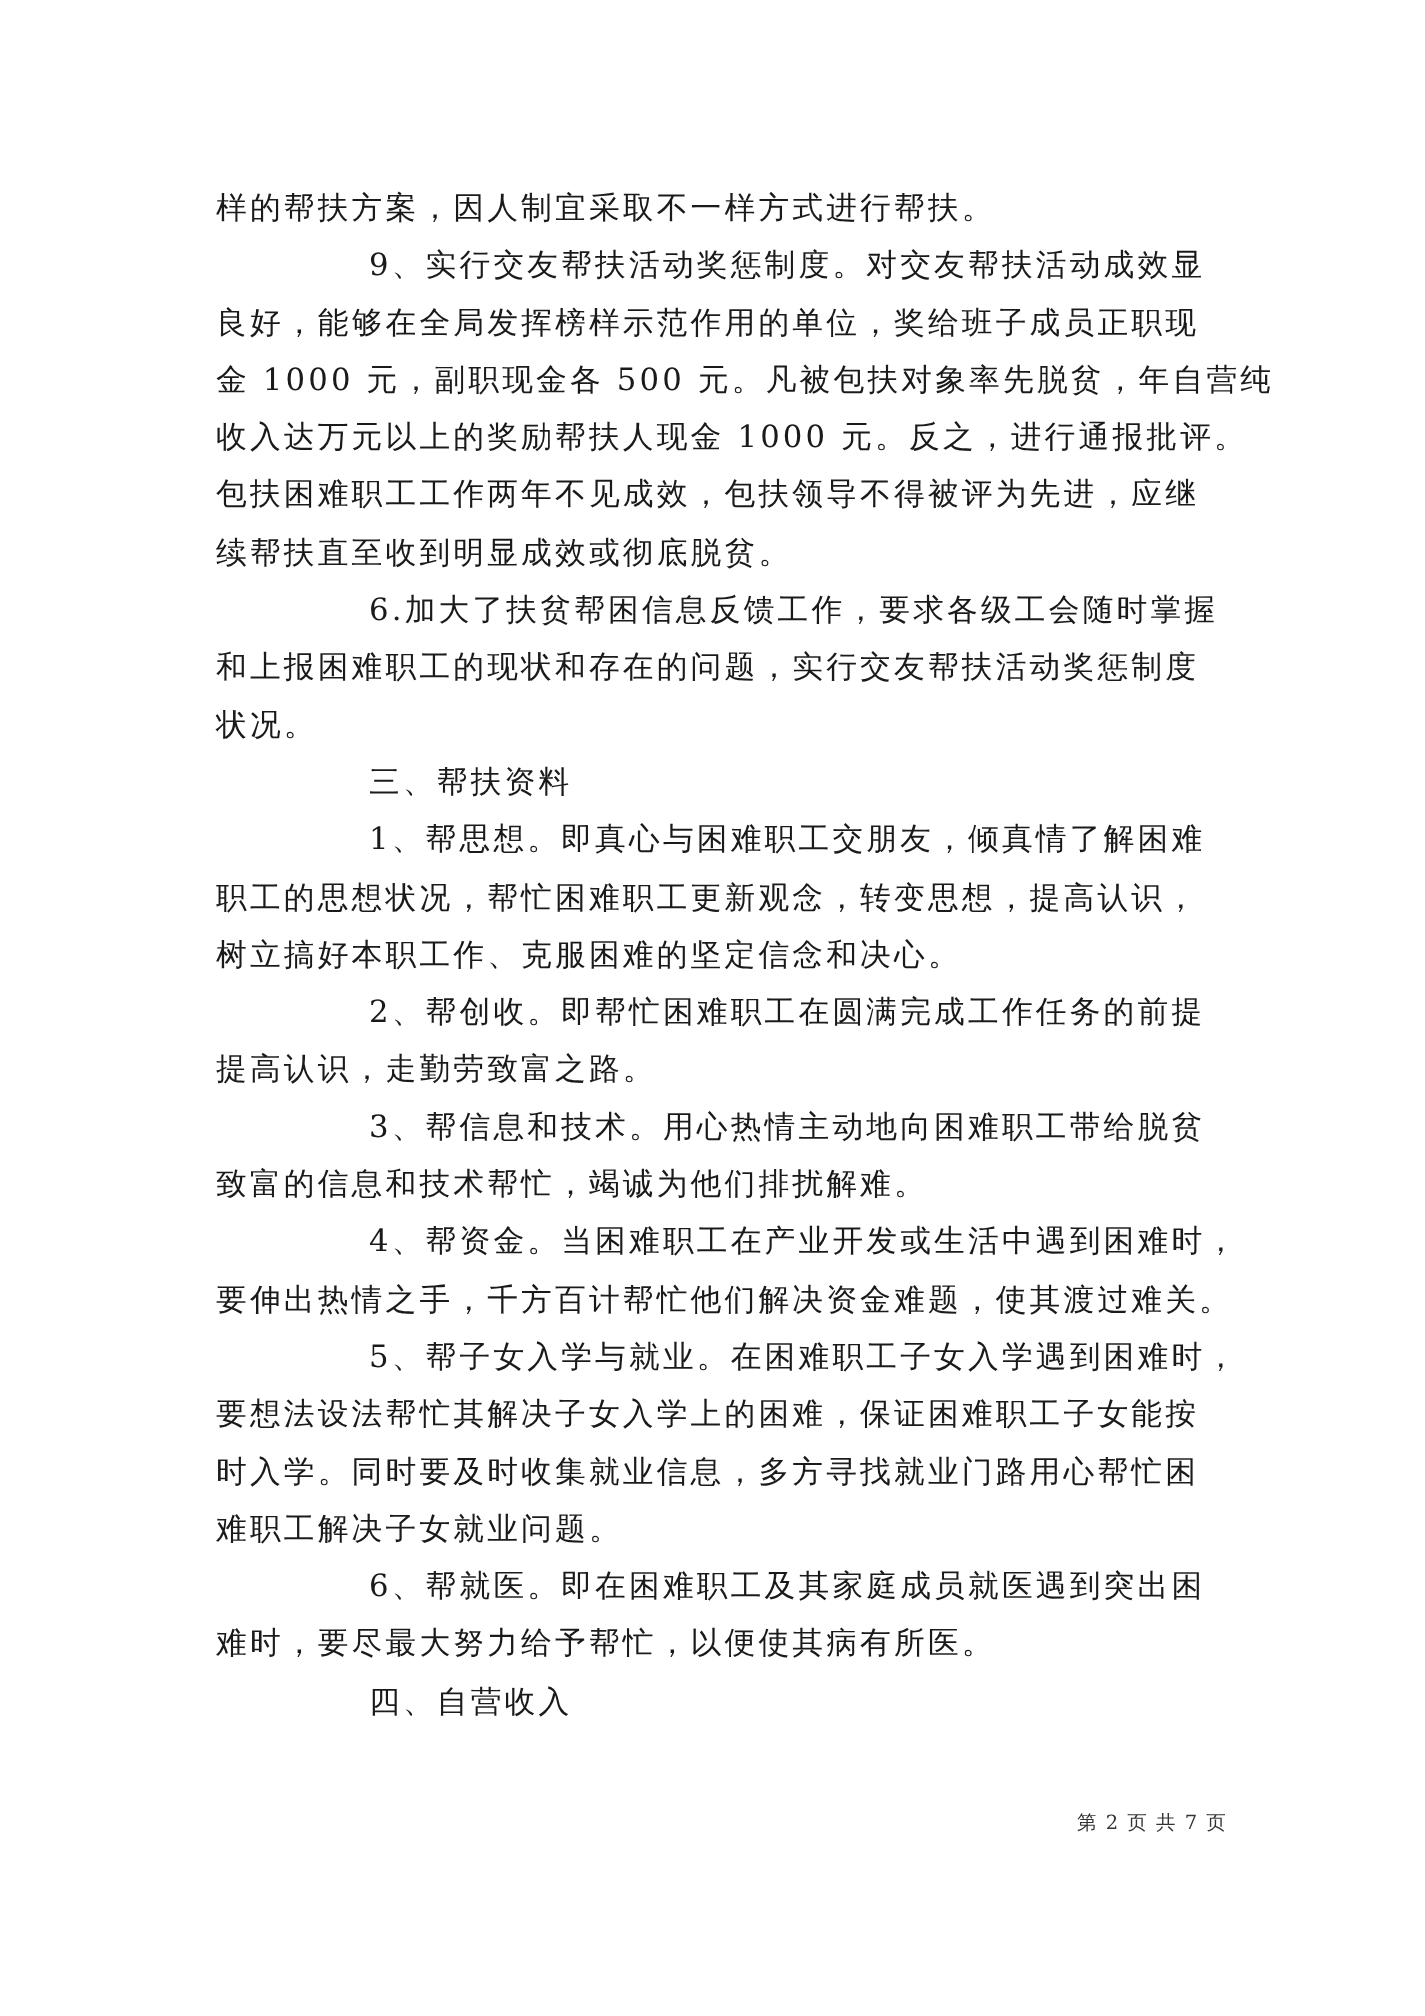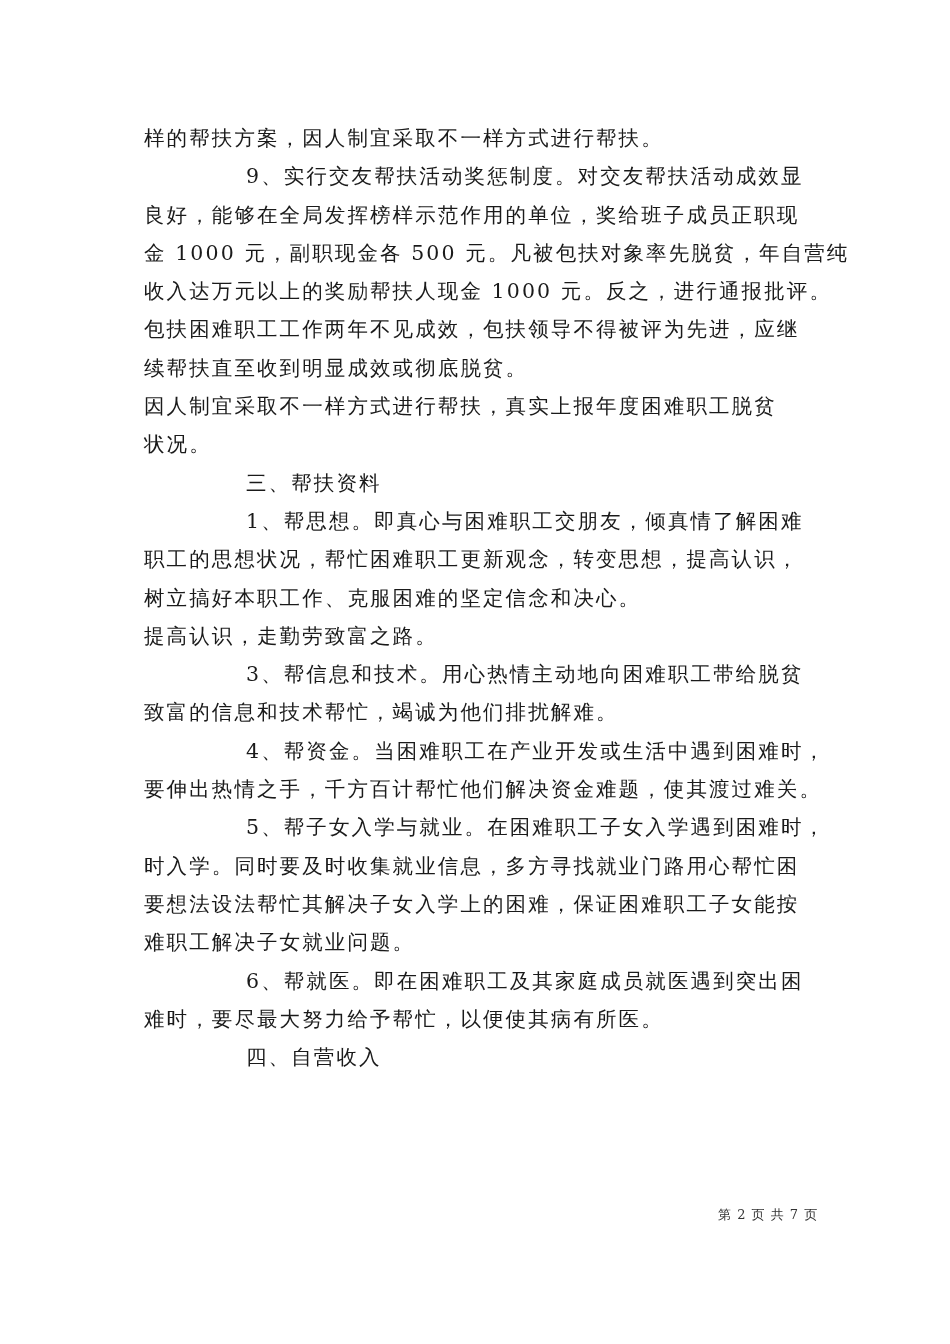--- a/index.html
+++ b/index.html
@@ -26,33 +26,35 @@
 
 <div class="page">
   <div class="content" id="content">
       <span class="line">样的帮扶方案，因人制宜采取不一样方式进行帮扶。</span>
       <span class="line indent">9、实行交友帮扶活动奖惩制度。对交友帮扶活动成效显</span>
       <span class="line">良好，能够在全局发挥榜样示范作用的单位，奖给班子成员正职现</span>
       <span class="line">金 1000 元，副职现金各 500 元。凡被包扶对象率先脱贫，年自营纯</span>
       <span class="line">收入达万元以上的奖励帮扶人现金 1000 元。反之，进行通报批评。</span>
       <span class="line">包扶困难职工工作两年不见成效，包扶领导不得被评为先进，应继</span>
       <span class="line">续帮扶直至收到明显成效或彻底脱贫。</span>
-      <span class="line">因人制宜采取不一样方式进行帮扶，真实上报年度困难职工脱贫</span>
+      <span class="line indent">6.加大了扶贫帮困信息反馈工作，要求各级工会随时掌握</span>
+      <span class="line">和上报困难职工的现状和存在的问题，实行交友帮扶活动奖惩制度</span>
       <span class="line">状况。</span>
       <span class="line indent">三、帮扶资料</span>
       <span class="line indent">1、帮思想。即真心与困难职工交朋友，倾真情了解困难</span>
       <span class="line">职工的思想状况，帮忙困难职工更新观念，转变思想，提高认识，</span>
       <span class="line">树立搞好本职工作、克服困难的坚定信念和决心。</span>
+      <span class="line indent">2、帮创收。即帮忙困难职工在圆满完成工作任务的前提</span>
       <span class="line">提高认识，走勤劳致富之路。</span>
       <span class="line indent">3、帮信息和技术。用心热情主动地向困难职工带给脱贫</span>
       <span class="line">致富的信息和技术帮忙，竭诚为他们排扰解难。</span>
       <span class="line indent">4、帮资金。当困难职工在产业开发或生活中遇到困难时，</span>
       <span class="line">要伸出热情之手，千方百计帮忙他们解决资金难题，使其渡过难关。</span>
       <span class="line indent">5、帮子女入学与就业。在困难职工子女入学遇到困难时，</span>
+      <span class="line">要想法设法帮忙其解决子女入学上的困难，保证困难职工子女能按</span>
       <span class="line">时入学。同时要及时收集就业信息，多方寻找就业门路用心帮忙困</span>
-      <span class="line">要想法设法帮忙其解决子女入学上的困难，保证困难职工子女能按</span>
       <span class="line">难职工解决子女就业问题。</span>
       <span class="line indent">6、帮就医。即在困难职工及其家庭成员就医遇到突出困</span>
       <span class="line">难时，要尽最大努力给予帮忙，以便使其病有所医。</span>
       <span class="line indent">四、自营收入</span>
     </div>
   <div class="footer">第 2 页 共 7 页</div>
 </div>
 
 </body></html>

